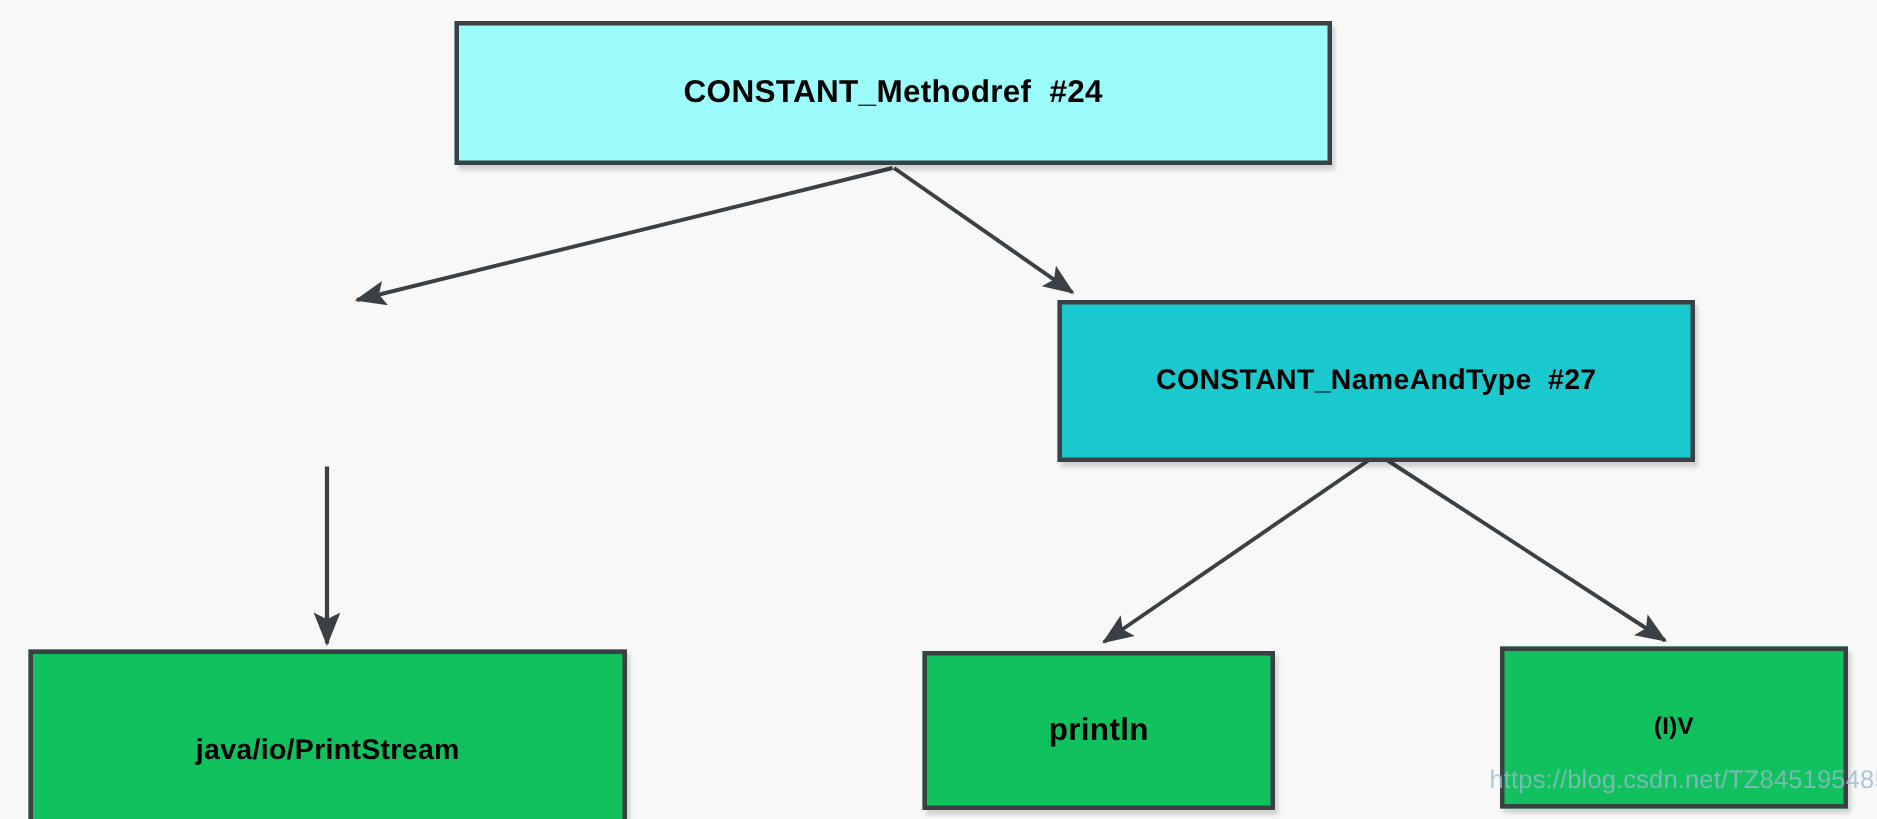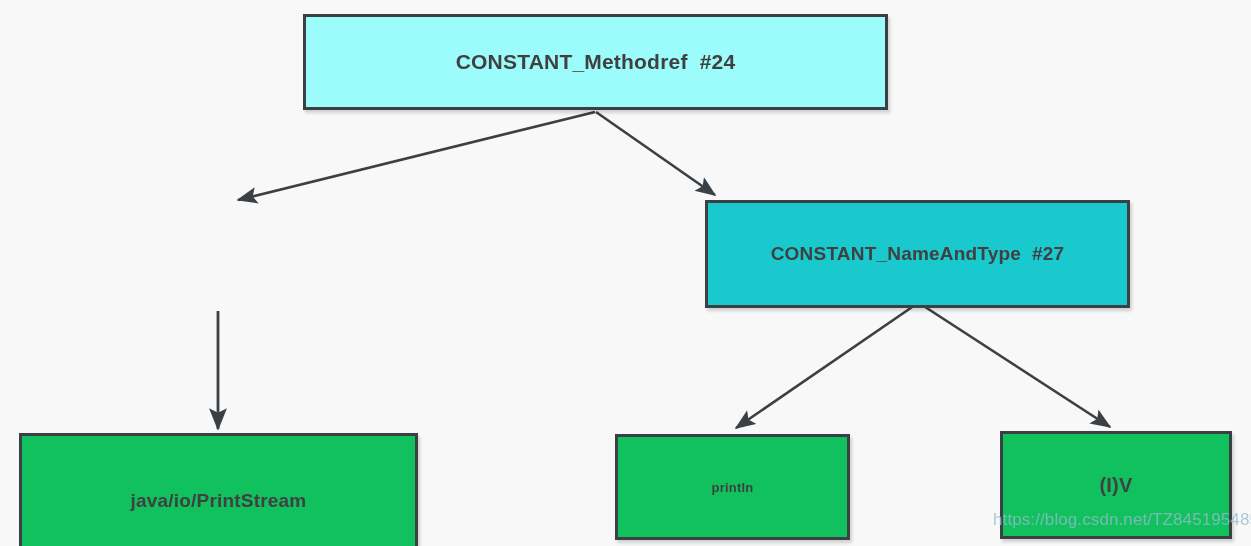--- a/index.html
+++ b/index.html
@@ -31,21 +31,21 @@
     position: absolute;
     box-sizing: border-box;
     border: 3px solid #3a4044;
     display: flex;
     align-items: center;
     justify-content: center;
     box-shadow: 2px 3px 3px rgba(0,0,0,0.16);
     z-index: 2;
   }
   .node .label {
-    color: #404040;
+    color: #000000;
     font-weight: bold;
     letter-spacing: 0.2px;
     text-align: center;
     white-space: pre;
   }
   .node-methodref {
     left: 303px;
     top: 14px;
     width: 585px;
     height: 96px;
@@ -81,30 +81,30 @@
   }
   .node-printstream .label { font-size: 19px; }
 
   .node-println {
     left: 615px;
     top: 434px;
     width: 235px;
     height: 106px;
     background: #11c15e;
   }
-  .node-println .label { font-size: 13px; }
+  .node-println .label { font-size: 21px; }
 
   .node-descriptor {
     left: 1000px;
     top: 431px;
     width: 232px;
     height: 108px;
     background: #11c15e;
   }
-  .node-descriptor .label { font-size: 20px; }
+  .node-descriptor .label { font-size: 16px; }
 
   #watermark {
     position: absolute;
     left: 993px;
     top: 510px;
     z-index: 5;
     color: rgba(150, 185, 205, 0.78);
     font-size: 17px;
     font-family: "Liberation Sans", sans-serif;
     letter-spacing: 0.1px;

